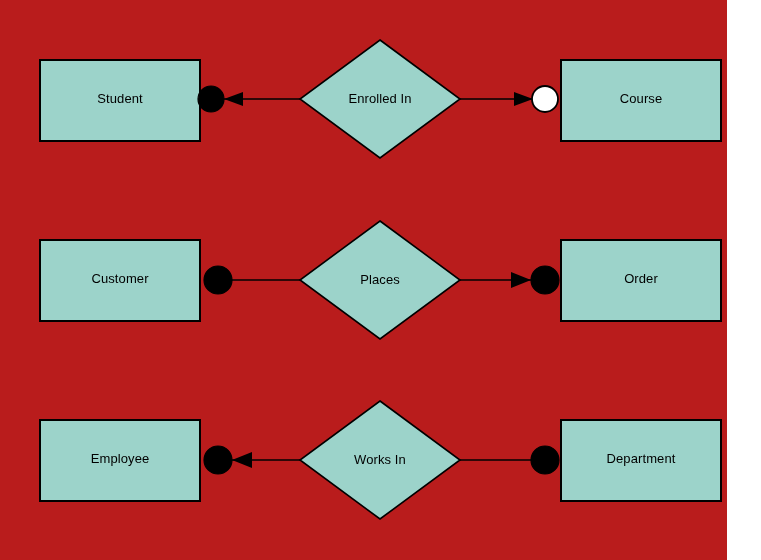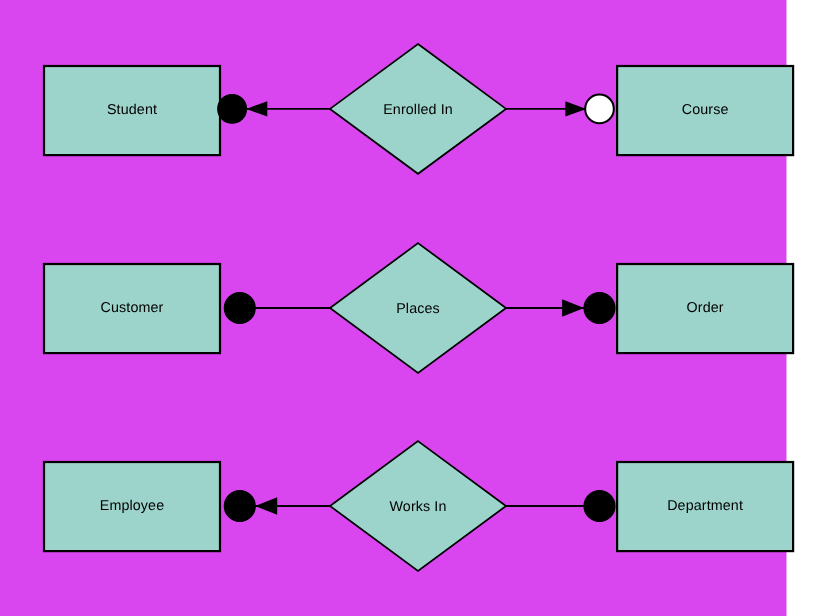--- a/index.html
+++ b/index.html
@@ -11,21 +11,22 @@
   body {
     width: 761px;
     height: 560px;
     overflow: hidden;
     font-family: "Liberation Sans", sans-serif;
   }
   #er-canvas {
     position: relative;
     width: 715px;
     height: 560px;
-    background: #d946ef;
+    background: #b91c1c;
+    padding-left: 12px;
   }
   #er-svg {
     position: absolute;
     top: 0;
     left: 0;
     width: 761px;
     height: 560px;
   }
   .entity-label,
   .relationship-label {

